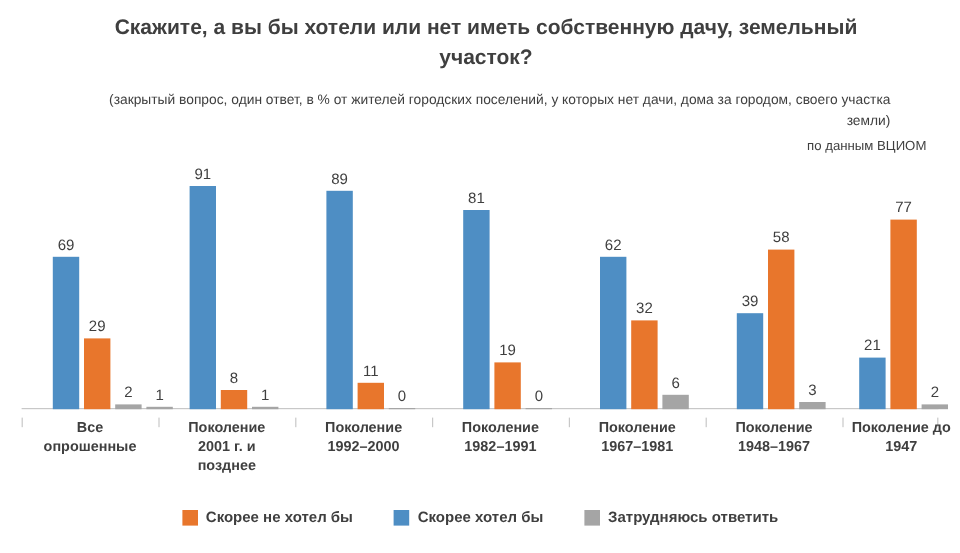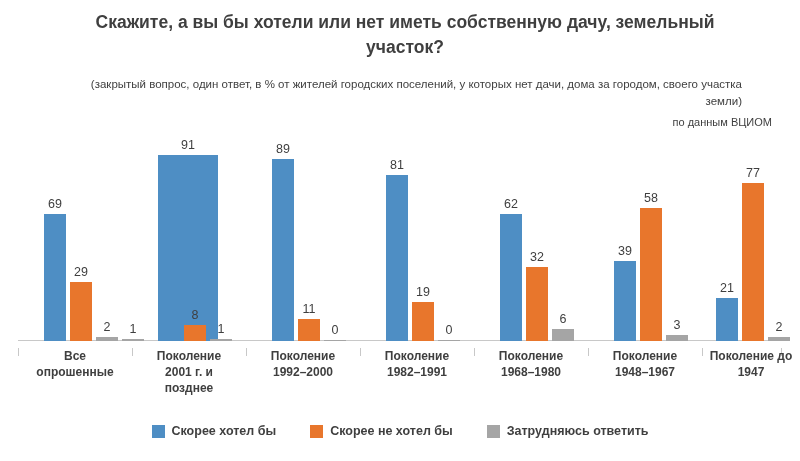--- a/index.html
+++ b/index.html
@@ -160,21 +160,21 @@
           <span class="val">2</span>
         </div>
         <div class="bar" style="left:94px; height:2.1px; background:#a5a5a5;">
           <span class="val">1</span>
         </div>
       </div>
     </div>
 
     <div class="group" style="left:124px; width:104px;">
       <div class="bars">
-        <div class="bar" style="left:16px; height:186.5px; background:#4e8ec4;padding-left:38px;">
+        <div class="bar" style="left:16px; height:186.5px; background:#4e8ec4;">
           <span class="val">91</span>
         </div>
         <div class="bar" style="left:42px; height:16.5px; background:#e8762c;">
           <span class="val">8</span>
         </div>
         <div class="bar" style="left:68px; height:2.1px; background:#a5a5a5;">
           <span class="val">1</span>
         </div>
       </div>
     </div>
@@ -257,33 +257,33 @@
     <div class="cat-sep" style="left:342px;"></div>
     <div class="cat-sep" style="left:456px;"></div>
     <div class="cat-sep" style="left:570px;"></div>
     <div class="cat-sep" style="left:684px;"></div>
     <div class="cat-sep" style="left:763px;"></div>
 
     <div class="cat" style="left:10px; width:94px;">Все опрошенные</div>
     <div class="cat" style="left:124px; width:94px;">Поколение 2001 г. и позднее</div>
     <div class="cat" style="left:238px; width:94px;">Поколение 1992–2000</div>
     <div class="cat" style="left:352px; width:94px;">Поколение 1982–1991</div>
-    <div class="cat" style="left:466px; width:94px;">Поколение 1968–1980</div>
+    <div class="cat" style="left:466px; width:94px;">Поколение 1967–1981</div>
     <div class="cat" style="left:580px; width:94px;">Поколение 1948–1967</div>
     <div class="cat" style="left:686px; width:94px;">Поколение до 1947</div>
   </div>
 
   <div class="legend">
     <div class="legend-item">
+      <span class="swatch" style="background:#e8762c;"></span>
+      <span>Скорее не хотел бы</span>
+    </div>
+    <div class="legend-item">
       <span class="swatch" style="background:#4e8ec4;"></span>
       <span>Скорее хотел бы</span>
-    </div>
-    <div class="legend-item">
-      <span class="swatch" style="background:#e8762c;"></span>
-      <span>Скорее не хотел бы</span>
     </div>
     <div class="legend-item">
       <span class="swatch" style="background:#a5a5a5;"></span>
       <span>Затрудняюсь ответить</span>
     </div>
   </div>
 
 </div>
 
 </body></html>

